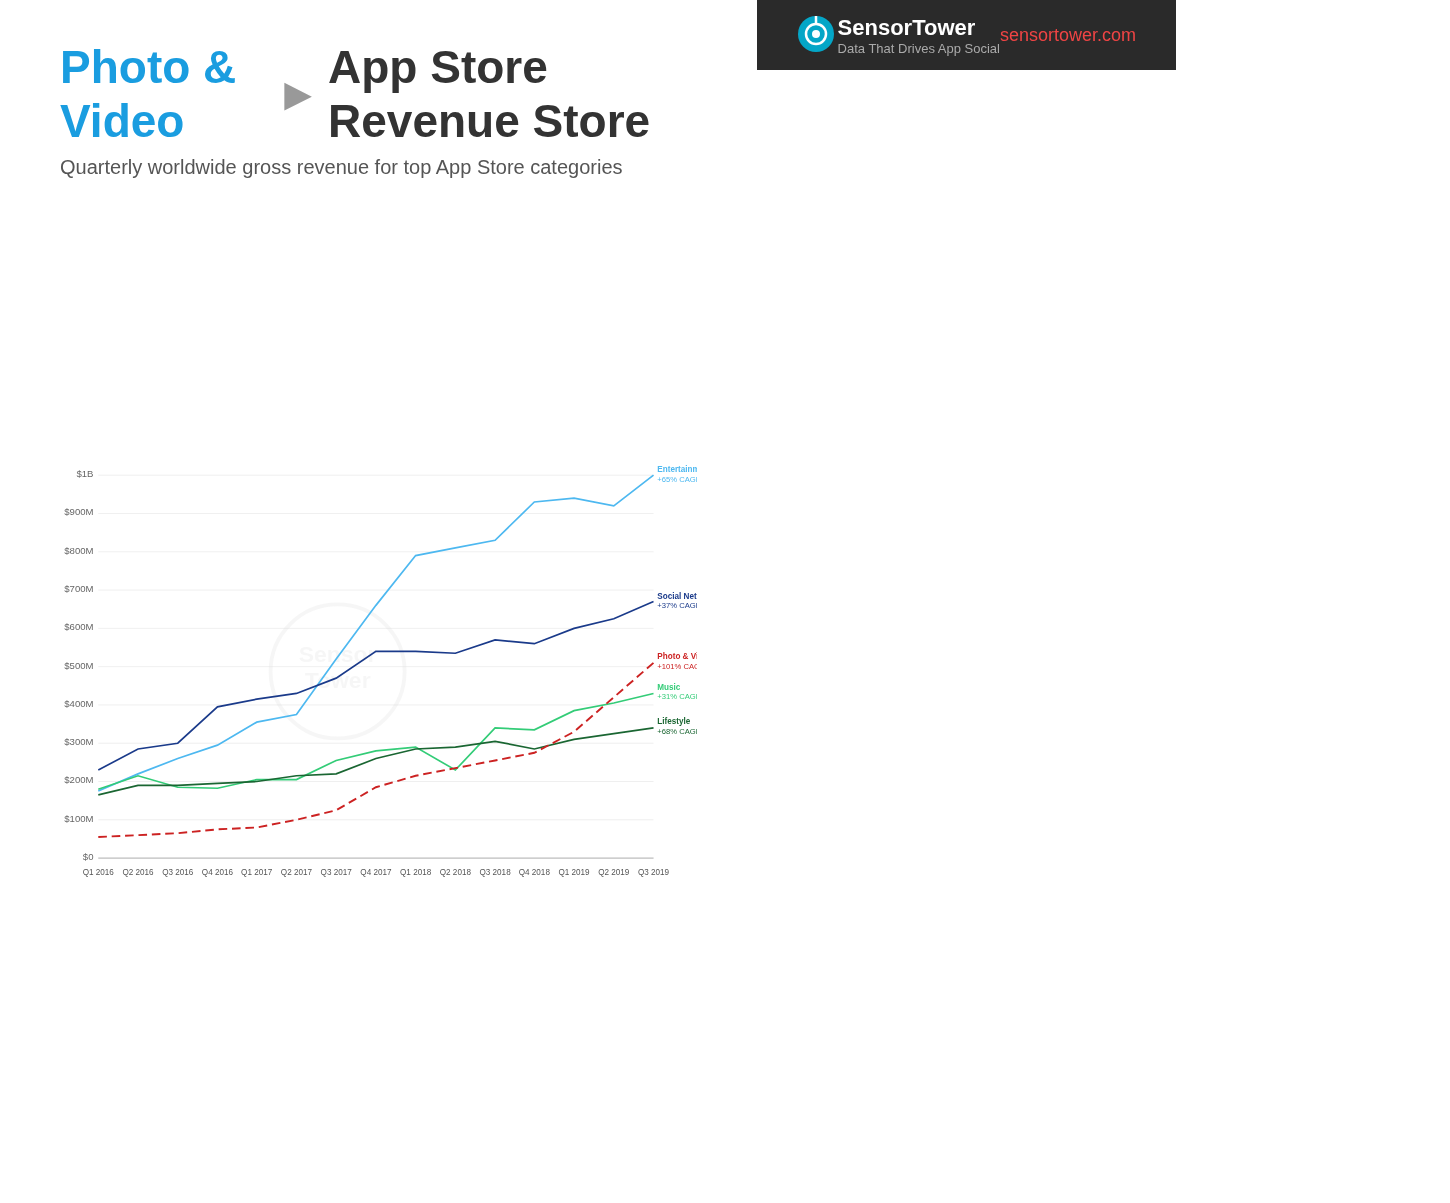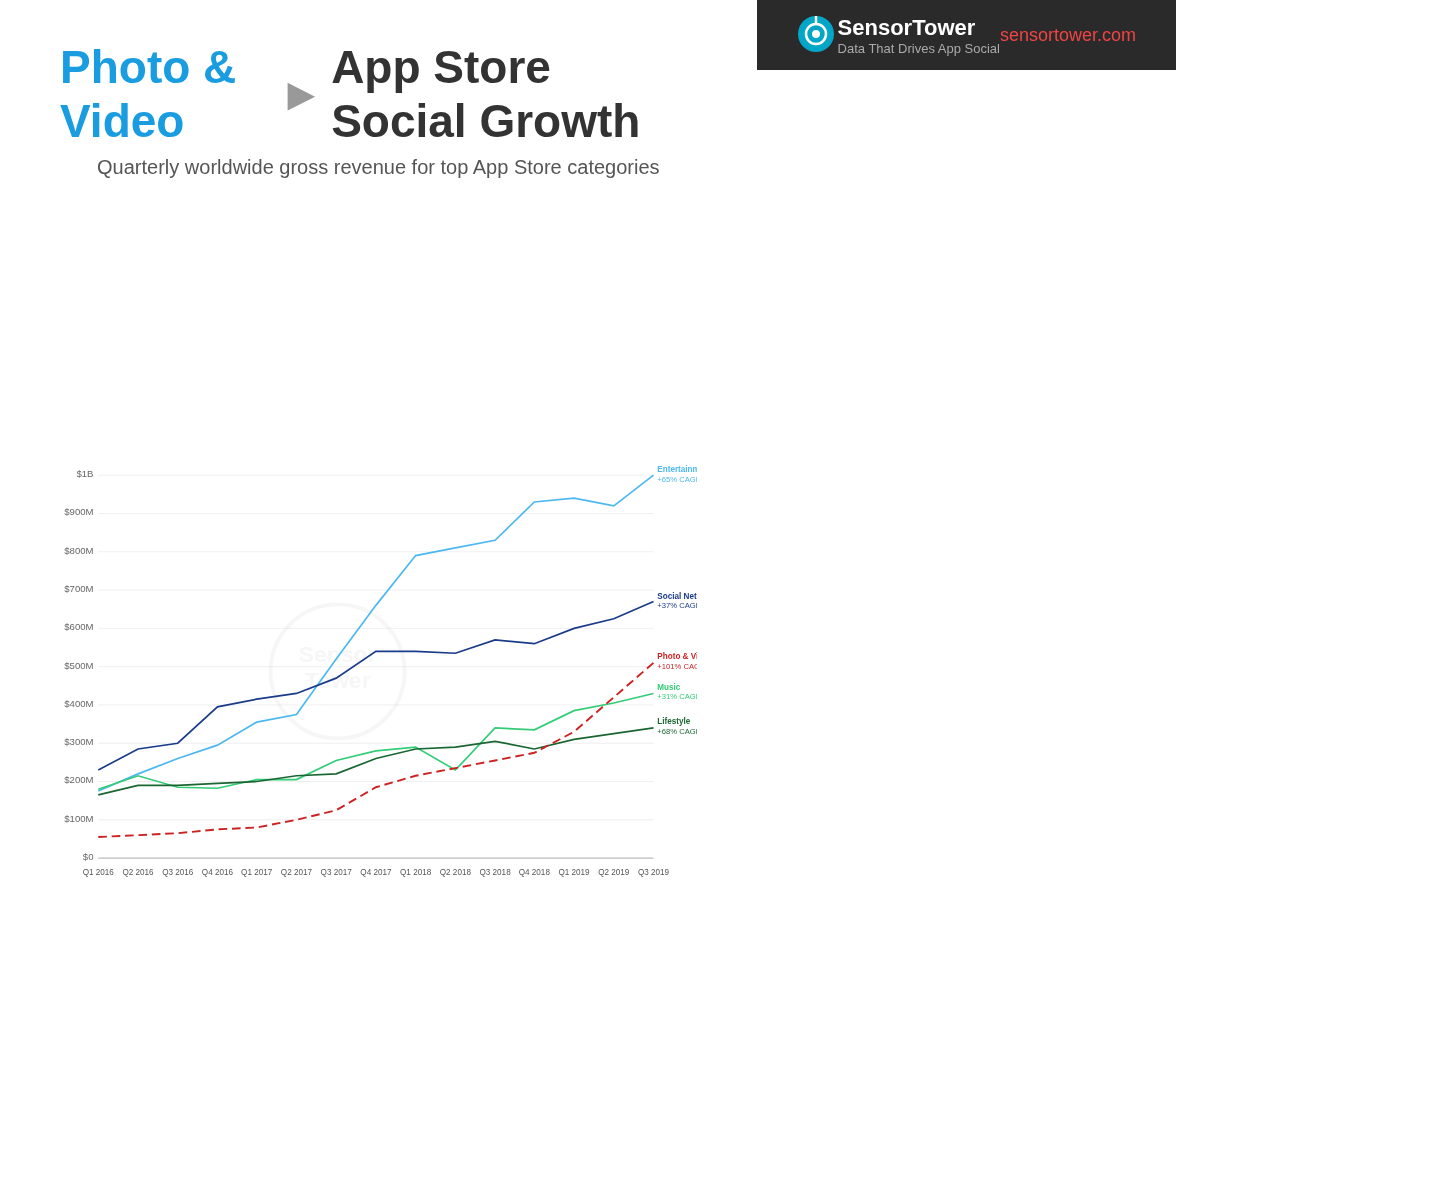--- a/index.html
+++ b/index.html
@@ -40,21 +40,20 @@
       margin: 0 4px;
     }
     .title-main {
       font-size: 46px;
       font-weight: 700;
       color: #333;
     }
     .subtitle {
       font-size: 20px;
       color: #555;
-      text-align: center;
     }
     .chart-wrapper {
       flex: 1;
       position: relative;
     }
     .footer {
       background: #2a2a2a;
       height: 70px;
       display: flex;
       align-items: center;
@@ -88,21 +87,21 @@
     }
   </style>
 </head>
 <body>
 
 <div class="main-container">
   <div class="content-area">
     <div class="title-row">
       <span class="title-photo-video">Photo &amp; Video</span>
       <span class="title-arrow">▶</span>
-      <span class="title-main">App Store Social Growth</span>
+      <span class="title-main">App Store Revenue Store</span>
     </div>
     <div class="subtitle">Quarterly worldwide gross revenue for top App Store categories</div>
     <div class="chart-wrapper">
       <svg id="chart-svg" width="100%" height="100%" viewBox="0 0 1330 900">
 
         <g opacity="0.07">
 
           <circle cx="580" cy="430" r="140" fill="none" stroke="#888" stroke-width="8"></circle>
           <text x="580" y="410" font-size="48" fill="#888" text-anchor="middle" font-weight="700" font-family="Arial">Sensor</text>
           <text x="580" y="465" font-size="48" fill="#888" text-anchor="middle" font-weight="700" font-family="Arial">Tower</text>

